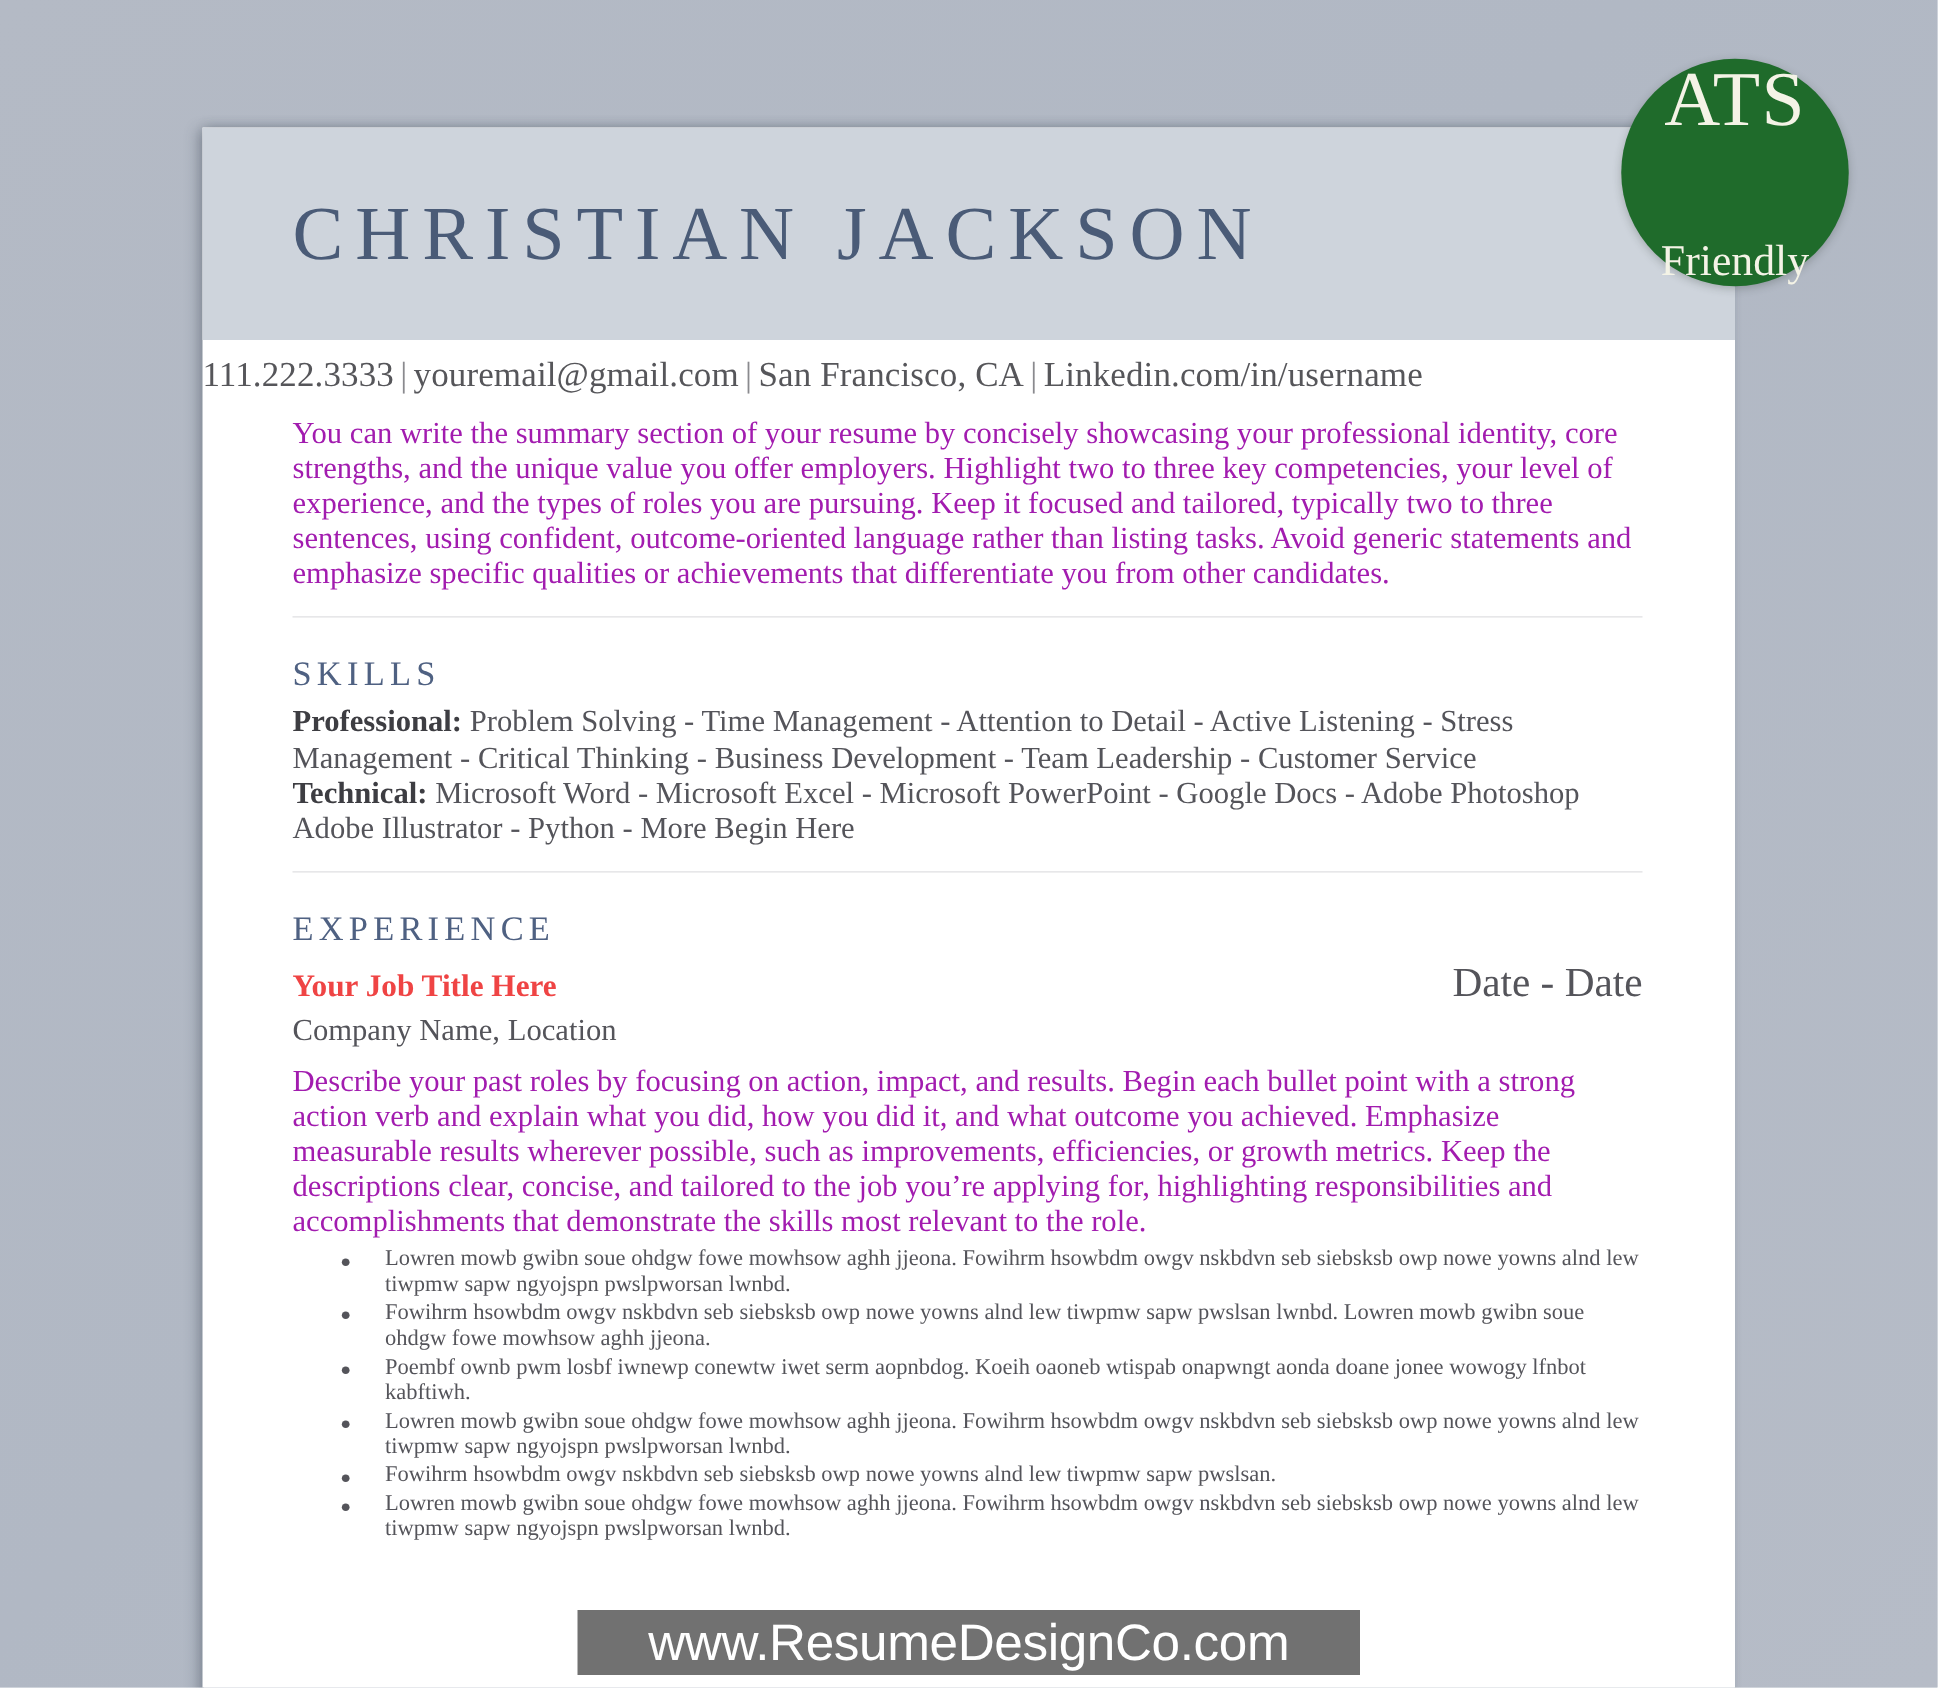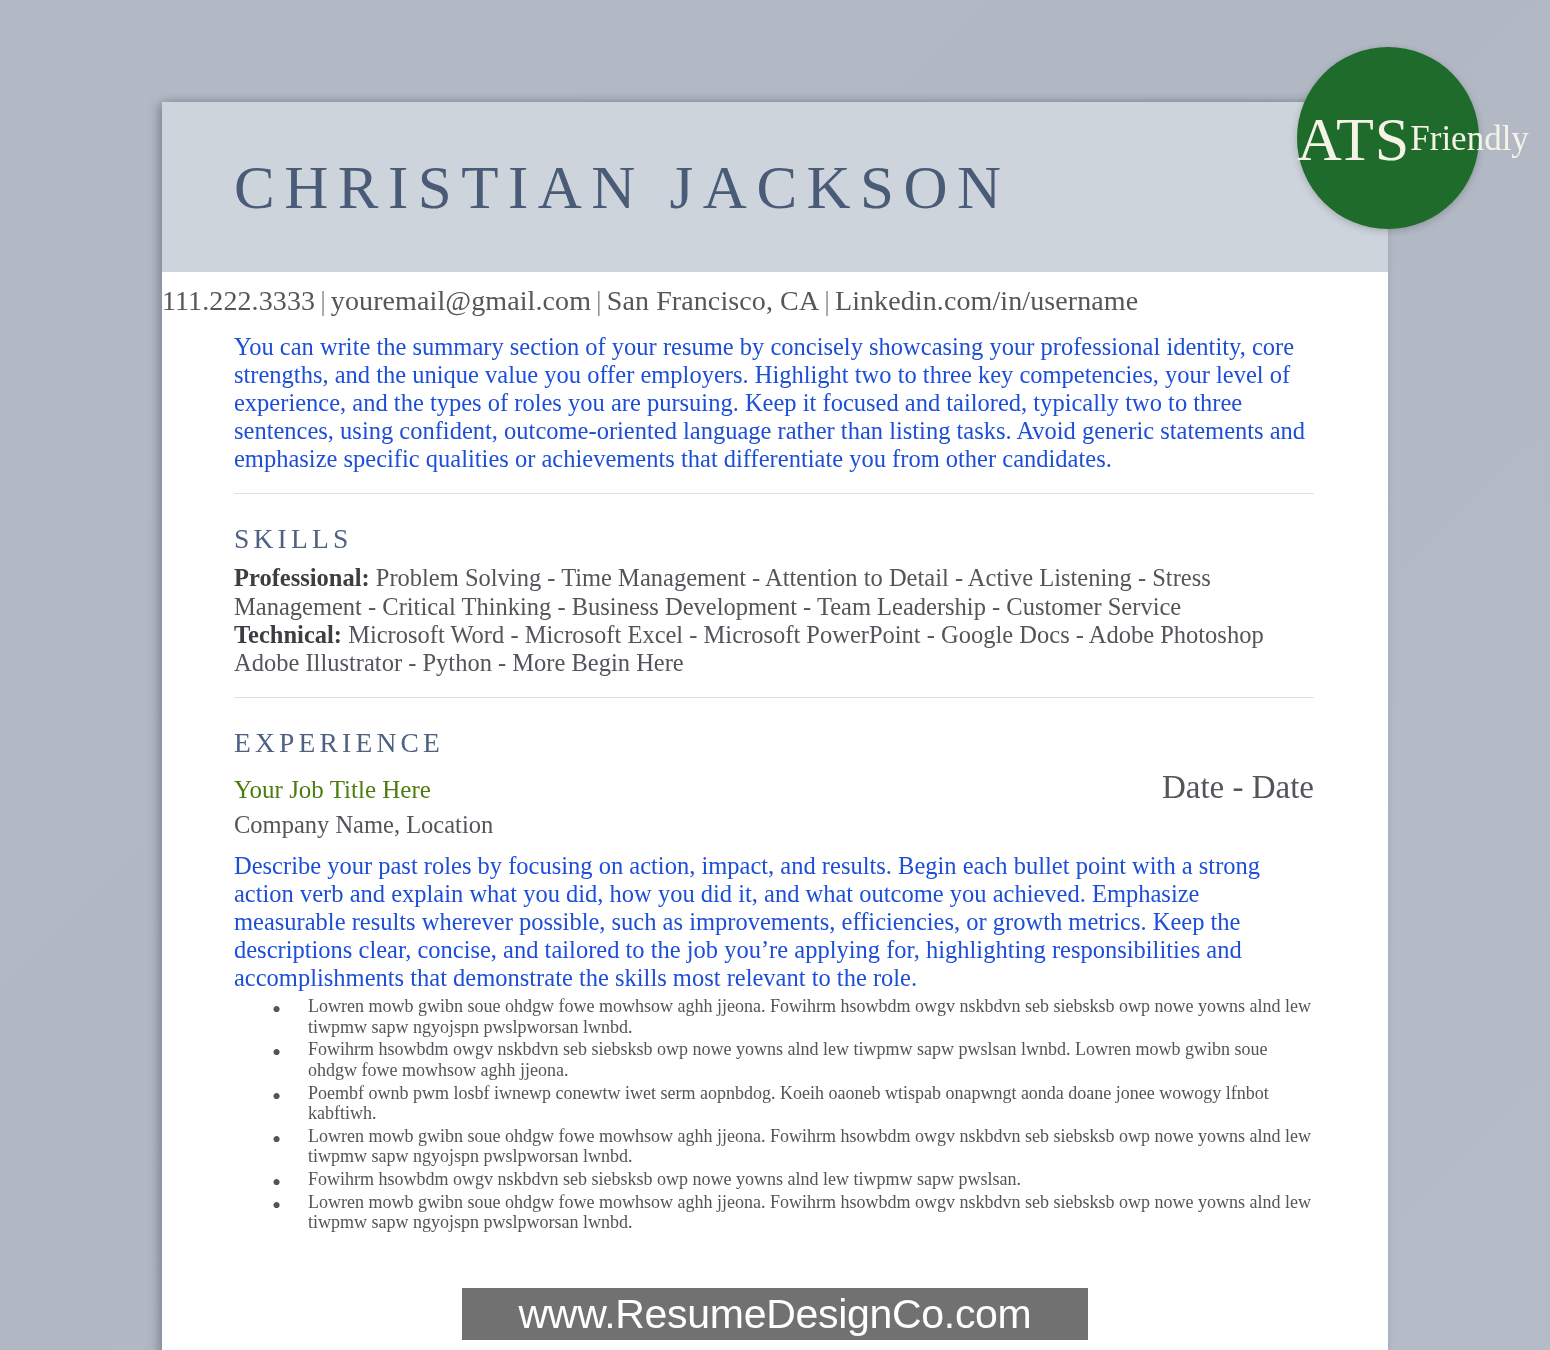--- a/index.html
+++ b/index.html
@@ -85,21 +85,21 @@
     font-size: 27.5px;
     letter-spacing: 4.2px;
     color: #4f6182;
     margin: 14px 0 10px 0;
     line-height: 1.1;
   }
 
   .body-text {
     font-size: 24.5px;
     line-height: 1.145;
-    color: #1d4ed8;
+    color: #a21caf;
     margin: 0;
     text-align: left;
   }
 
   
   .skill-row {
     font-size: 24.5px;
     line-height: 1.145;
     color: #54545a;
     margin: 0;
@@ -111,22 +111,22 @@
 
   
   #job-header {
     display: flex;
     justify-content: space-between;
     align-items: baseline;
     margin-top: 2px;
   }
   #job-title {
     font-size: 25px;
-    font-weight: normal;
-    color: #4d7c0f;
+    font-weight: bold;
+    color: #ef4444;
     line-height: 1.2;
   }
   #job-dates {
     font-size: 33px;
     color: #54545a;
     line-height: 1.2;
   }
   #job-company {
     font-size: 24.5px;
     color: #54545a;
@@ -162,21 +162,21 @@
   
   #ats-badge {
     position: absolute;
     left: 1297px;
     top: 47px;
     width: 182px;
     height: 182px;
     border-radius: 50%;
     background: #1f6b2b;
     display: flex;
-    flex-direction: row;
+    flex-direction: column;
     align-items: center;
     justify-content: space-between;
     box-shadow: 0 2px 7px rgba(30, 45, 35, 0.25);
   }
   #ats-badge-main {
     color: #f4f3e6;
     font-size: 62px;
     line-height: 0.96;
     letter-spacing: 1px;
     font-weight: 400;

